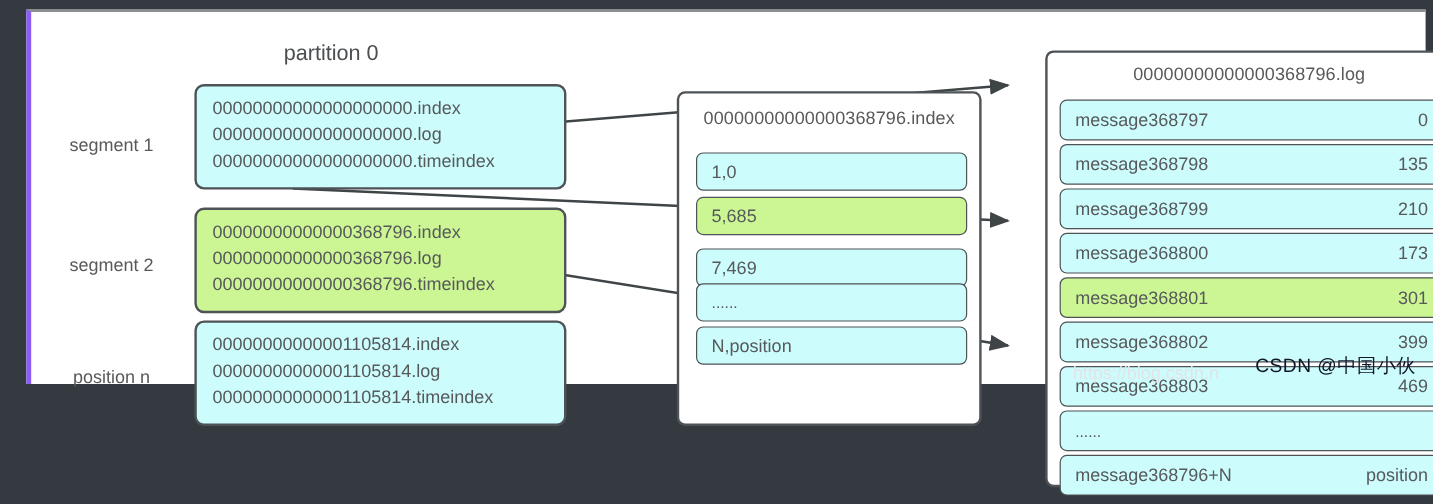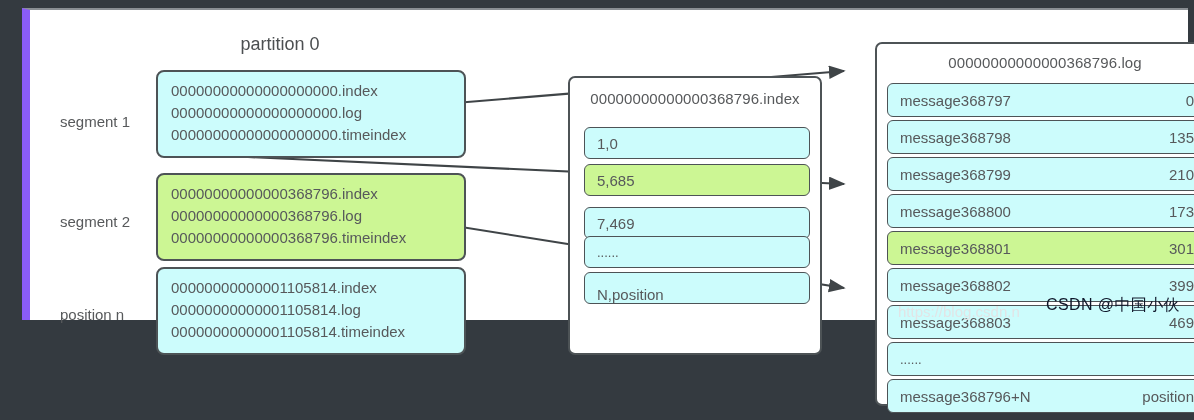--- a/index.html
+++ b/index.html
@@ -20,21 +20,21 @@
     left: 0; top: 0;
     width: 1194px; height: 420px;
     background: #343a40;
   }
   #canvas {
     position: absolute;
     left: 22px; top: 8px;
     width: 1166px;
     height: 312px;
     background: #ffffff;
-    border-left: 8px solid #8b5cf6;
+    border-left: 4px solid #8b5cf6;
     border-top: 2px solid #8a8f94;
     box-sizing: border-box;
   }
 
   
   .grp-box {
     position: absolute;
     background: #ffffff;
     border: 2px solid #4d5356;
     border-radius: 7px;
@@ -72,29 +72,28 @@
     left: 160px; top: 24px;
     width: 180px;
     text-align: center;
     font-size: 18px;
     color: #4c4f51;
   }
 
   .seg-label {
     position: absolute;
     width: 110px;
-    text-align: left;
-    font-size: 15px;
-    color: #57595b;
-    margin-left: 18px;
+    text-align: center;
+    font-size: 15px;
+    color: #57595b;
   }
 
   .seg-box {
     position: absolute;
-    left: 126px;
+    left: 136px;
     width: 310px;
     border: 2px solid #4d5356;
     border-radius: 8px;
     box-sizing: border-box;
     padding: 8px 13px 9px 13px;
     font-size: 15px;
     color: #57595b;
     line-height: 1.47;
   }
   .seg-box div { white-space: nowrap; }
@@ -190,21 +189,21 @@
       </div>
       <div class="row-box idx-row row-green" style="top:86px;">
         <span class="k">5,685</span>
       </div>
       <div class="row-box idx-row row-cyan" style="top:129px;">
         <span class="k">7,469</span>
       </div>
       <div class="row-box idx-row row-cyan" style="top:158px; font-size:13px; align-items:flex-end; padding-bottom:7px;">
         <span class="k">......</span>
       </div>
-      <div class="row-box idx-row row-cyan" style="top:194px;align-items:flex-end;">
+      <div class="row-box idx-row row-cyan" style="top:194px;">
         <span class="k">N,position</span>
       </div>
     </div>
 
     <div class="grp-box" id="log-box">
       <div class="grp-title">00000000000000368796.log</div>
 
       <div class="row-box log-row row-cyan" style="top:39px;">
         <span class="k">message368797</span>
         <span class="v">0</span>

